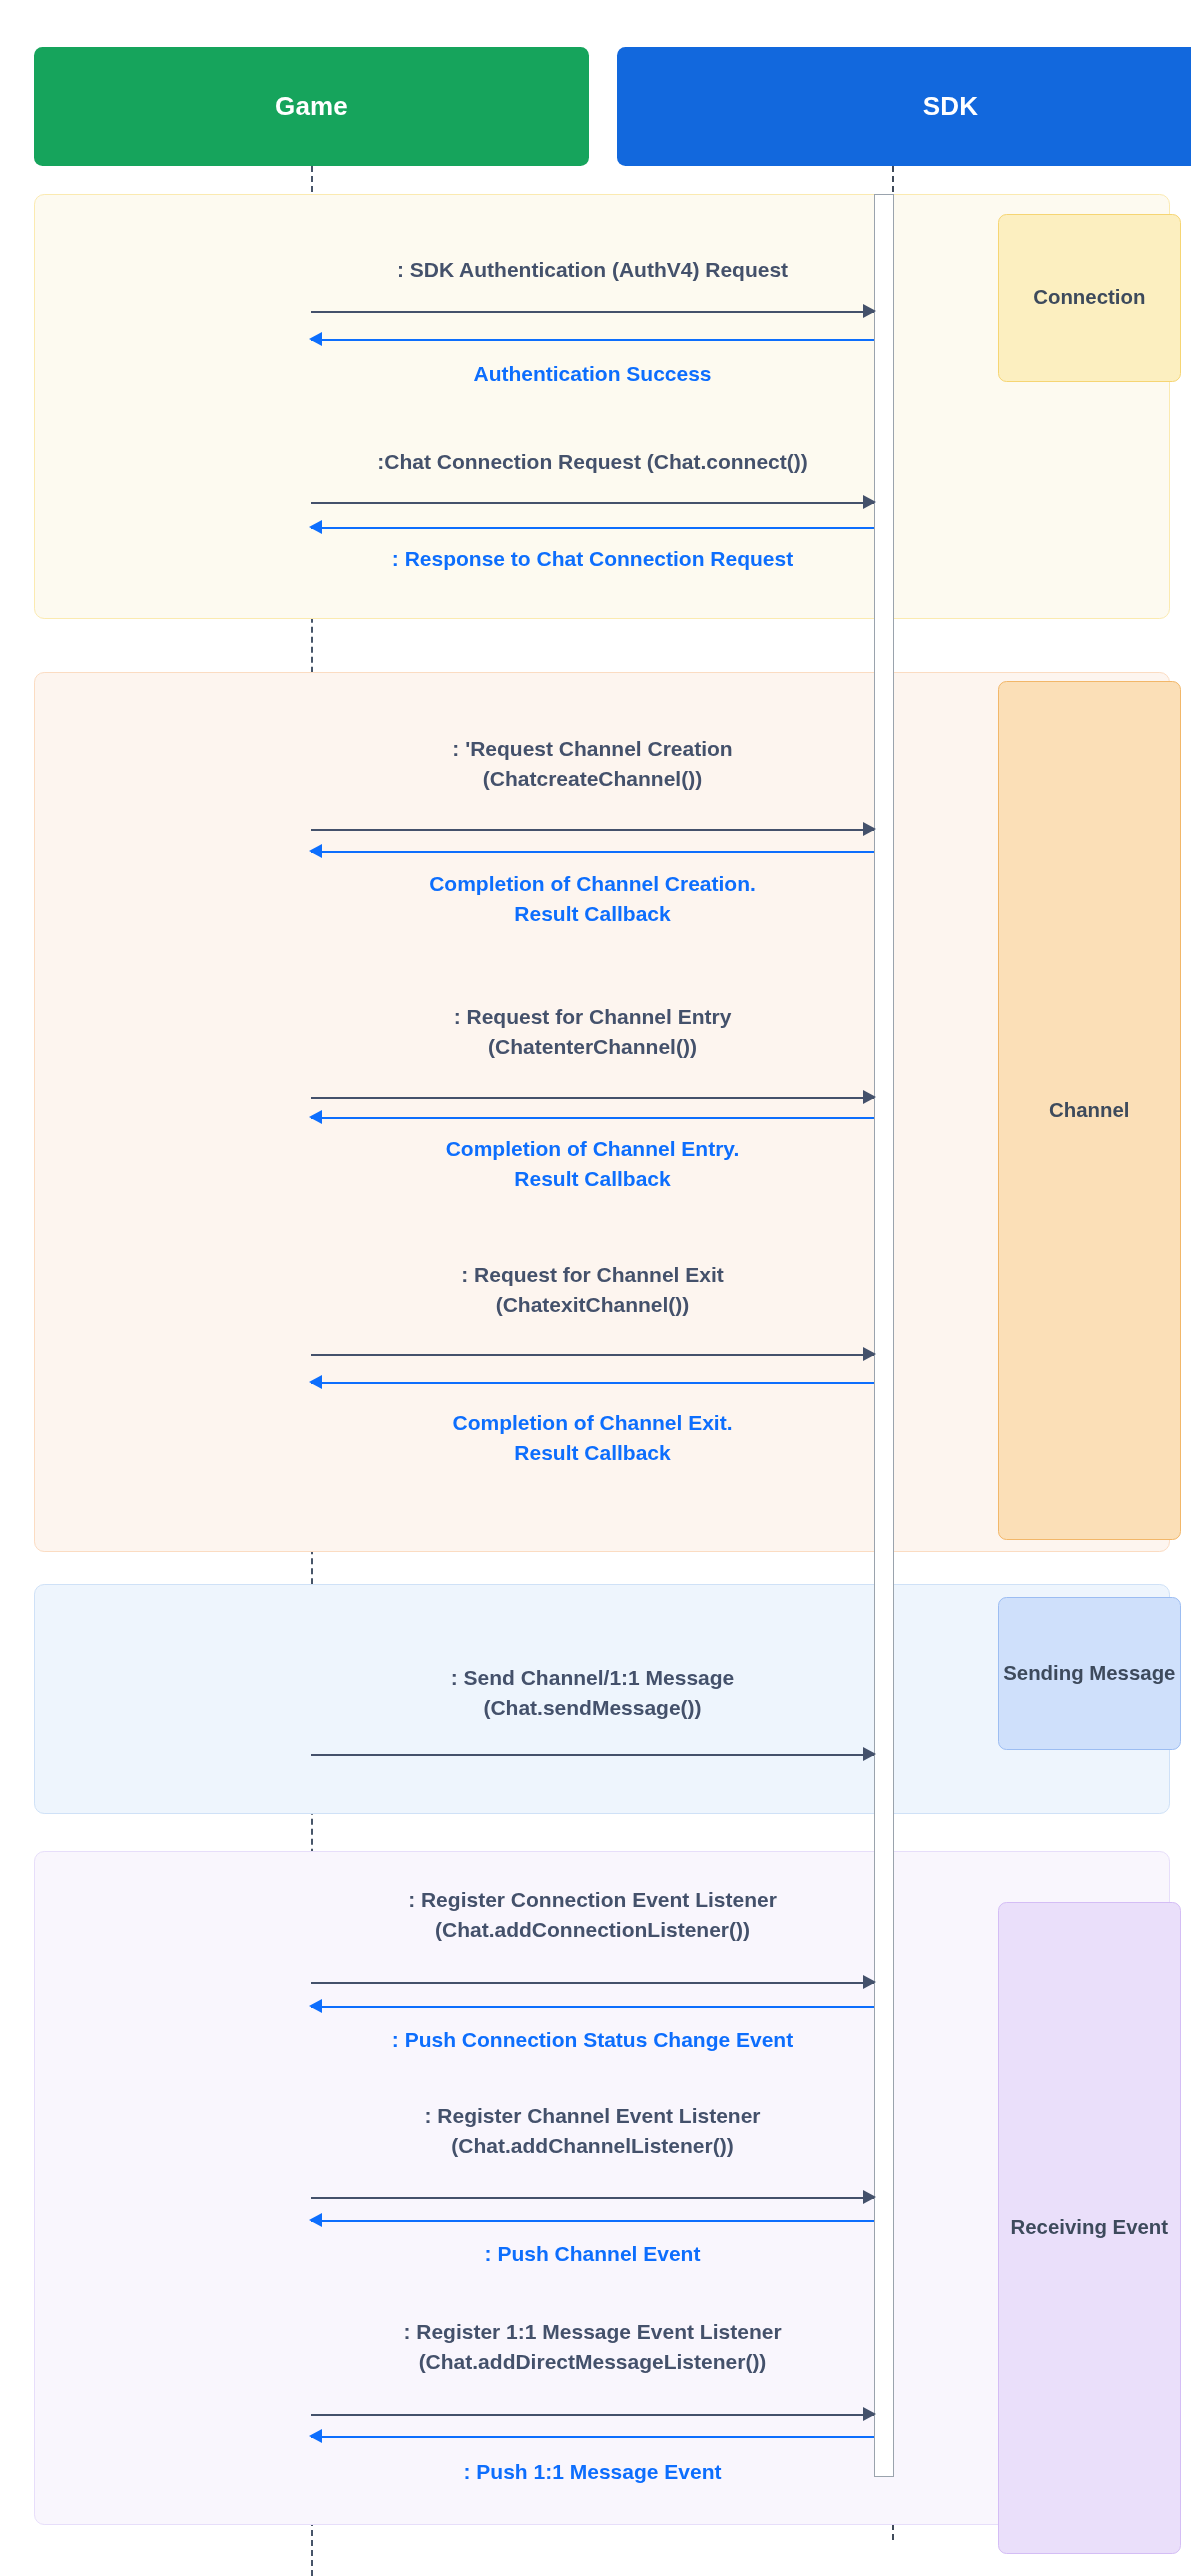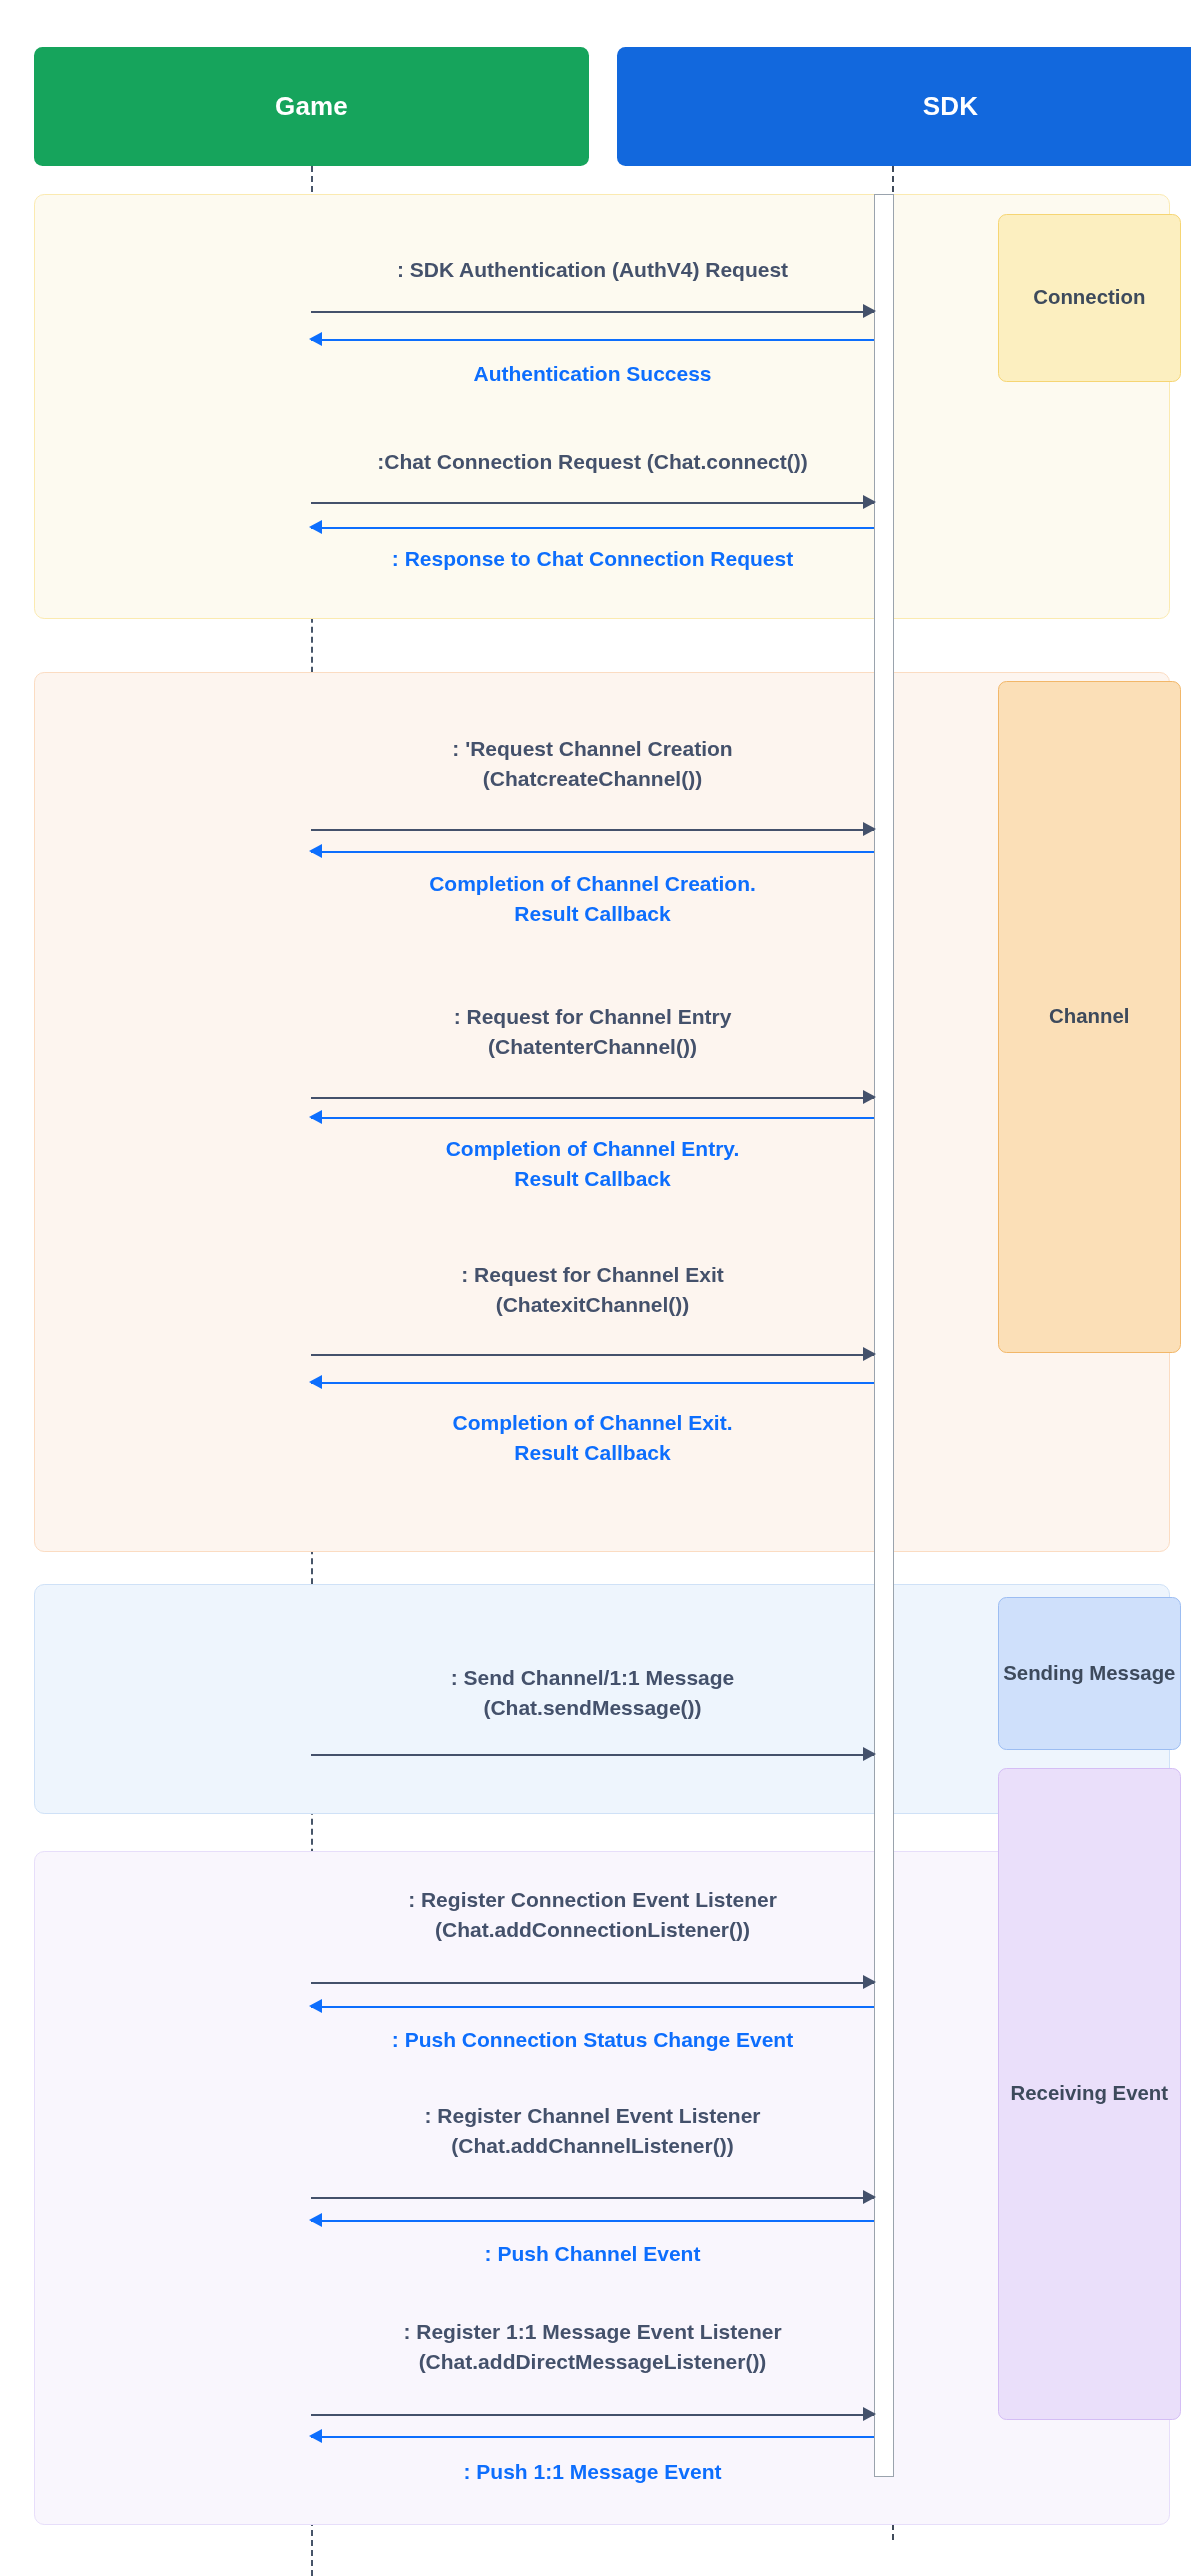--- a/index.html
+++ b/index.html
@@ -150,29 +150,29 @@
 
   <div class="lifeline" id="ll-game"></div>
   <div class="lifeline" id="ll-sdk"></div>
 
   <div id="dyn">
       <div class="section connection" style="top: 194px; height: 425px;"></div>
       <div class="section-label lbl-connection" style="top: 214px; height: 168px;">
         <span>Connection</span>
       </div>
       <div class="section channel" style="top: 672px; height: 880px;"></div>
-      <div class="section-label lbl-channel" style="top: 681px; height: 672px;">
+      <div class="section-label lbl-channel" style="top: 681px; height: 859px;">
         <span>Channel</span>
       </div>
       <div class="section sending" style="top: 1584px; height: 230px;"></div>
       <div class="section-label lbl-sending" style="top: 1597px; height: 153px;">
         <span>Sending Message</span>
       </div>
       <div class="section receiving" style="top: 1851px; height: 674px;"></div>
-      <div class="section-label lbl-receiving" style="top: 1768px; height: 652px;">
+      <div class="section-label lbl-receiving" style="top: 1902px; height: 652px;">
         <span>Receiving Event</span>
       </div>
       <div class="activation" style="top: 194px; height: 2283px;"></div>
       <div class="msg-label req" style="top: 255px;">
         <div>: SDK Authentication (AuthV4) Request</div>
       </div>
       <div class="arrow req" style="top: 311px;">
         <div class="shaft"></div>
         <div class="head"></div>
       </div>

